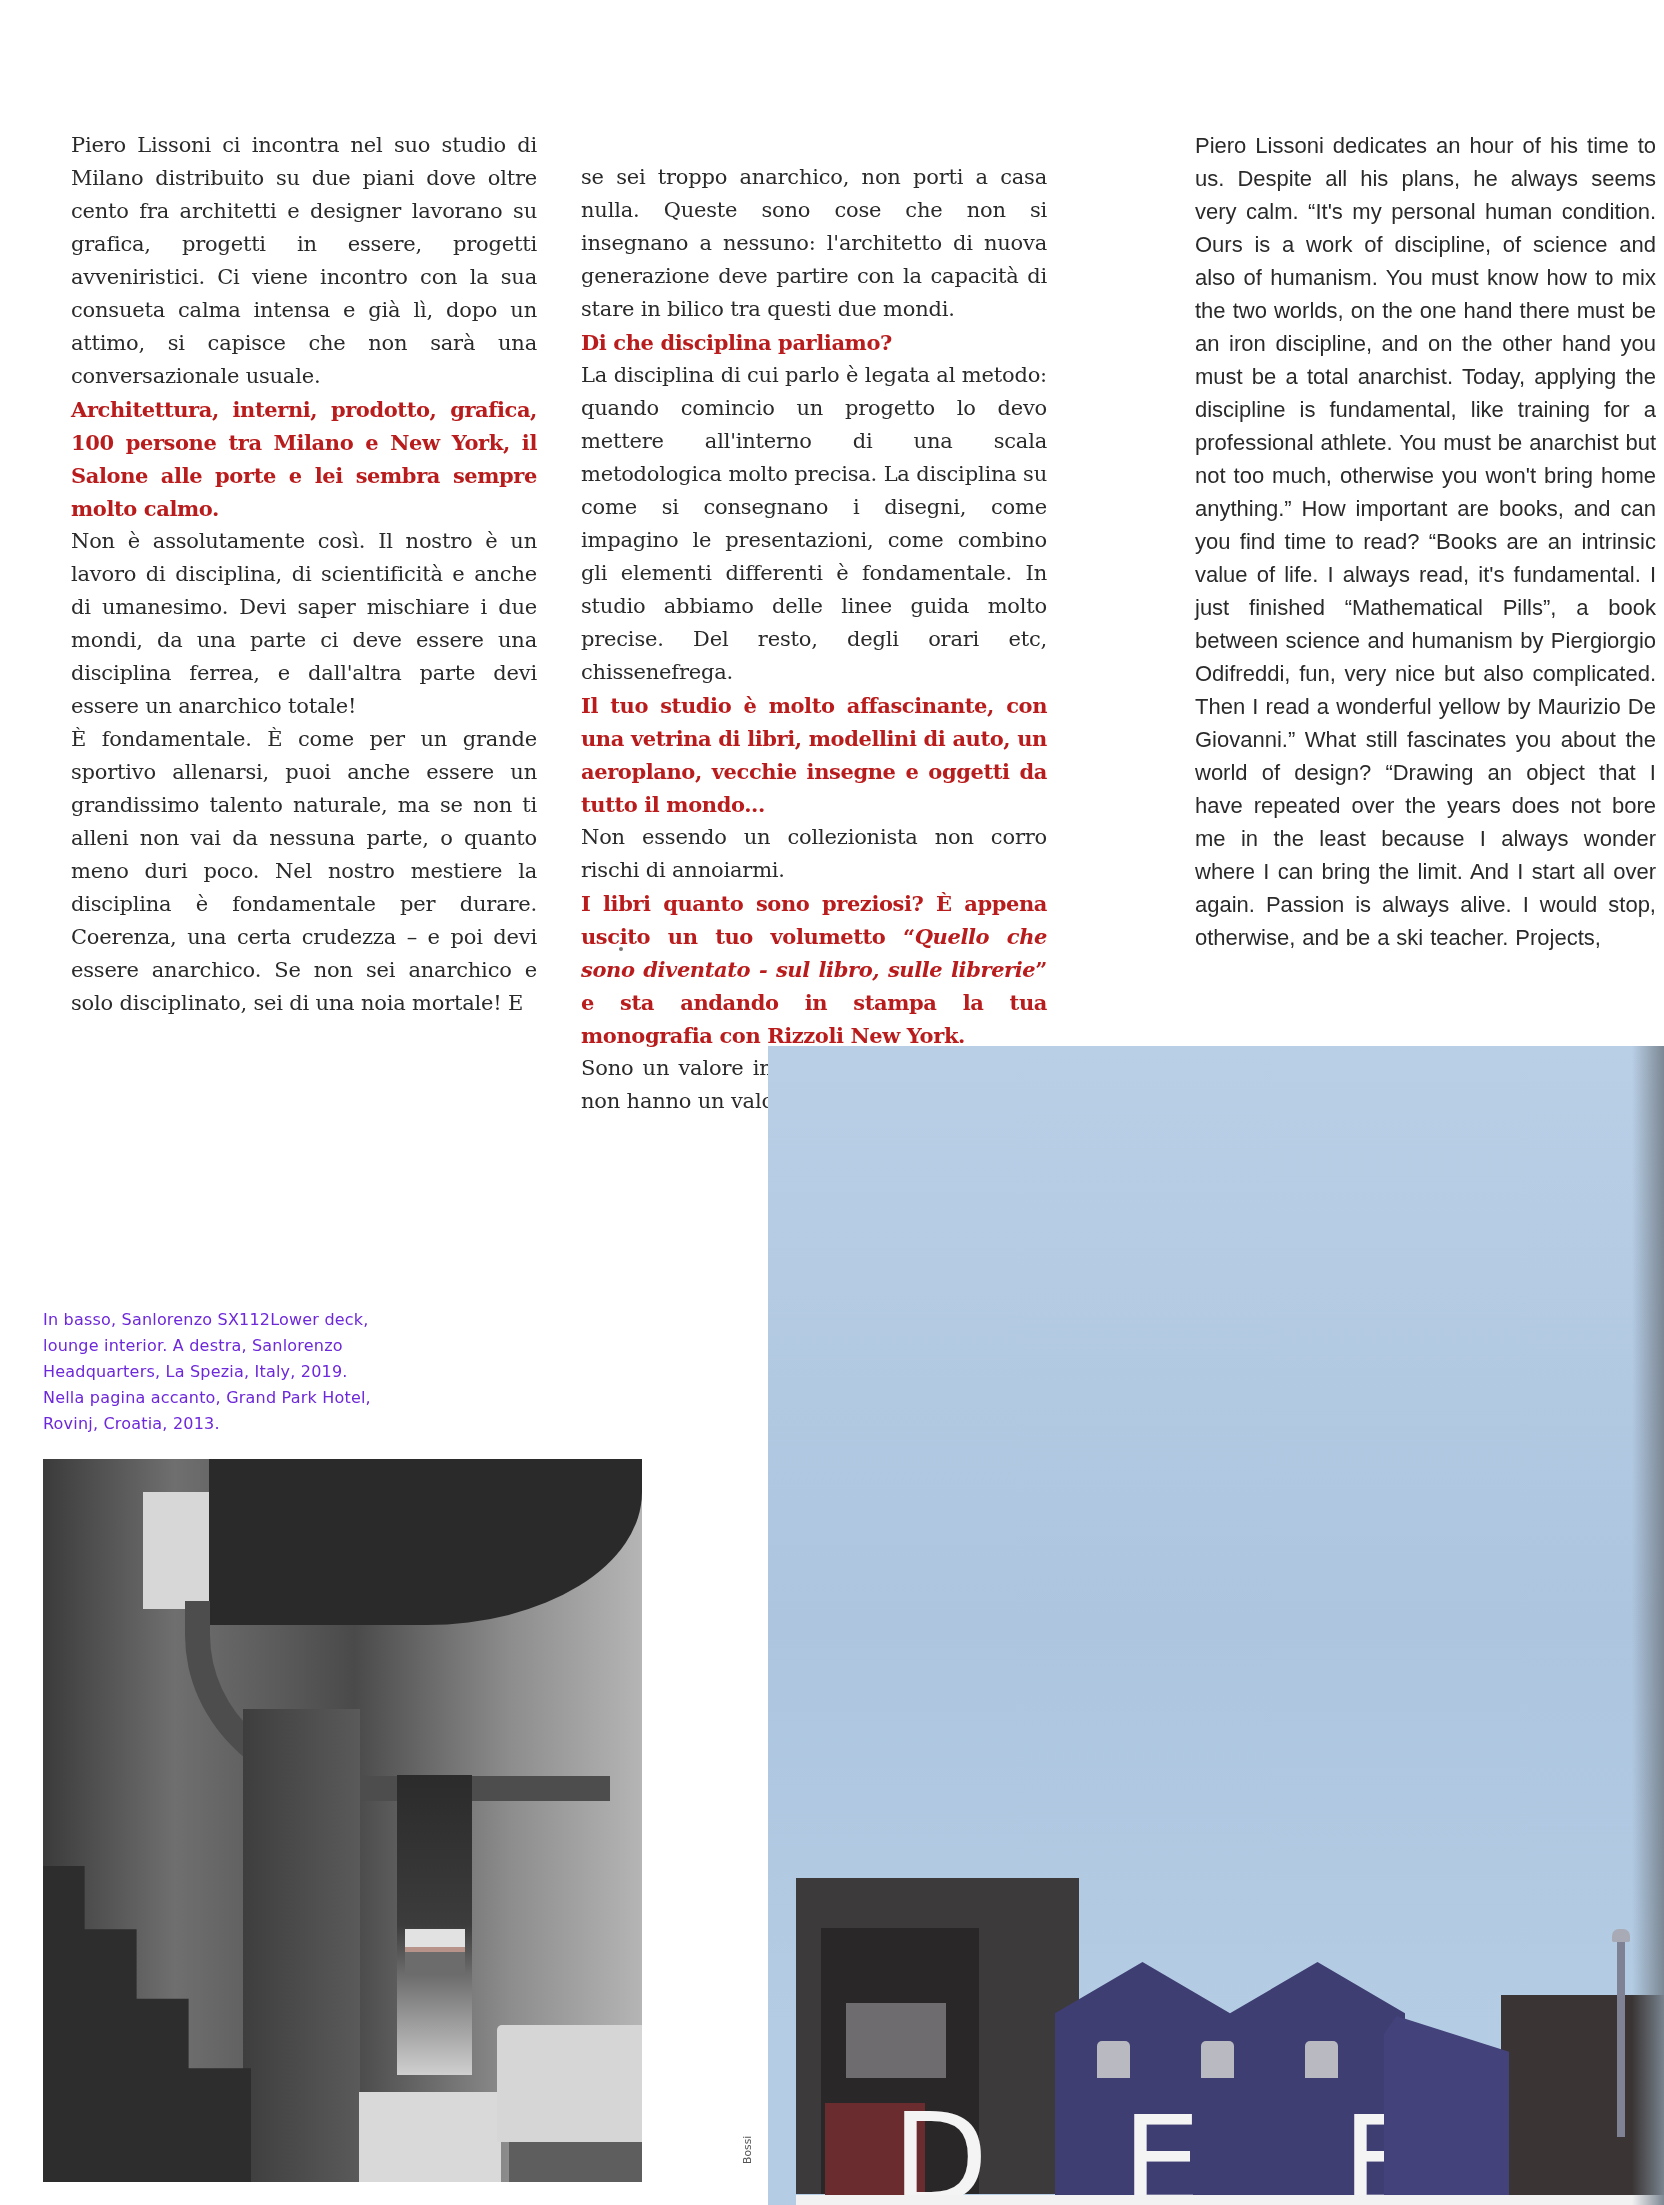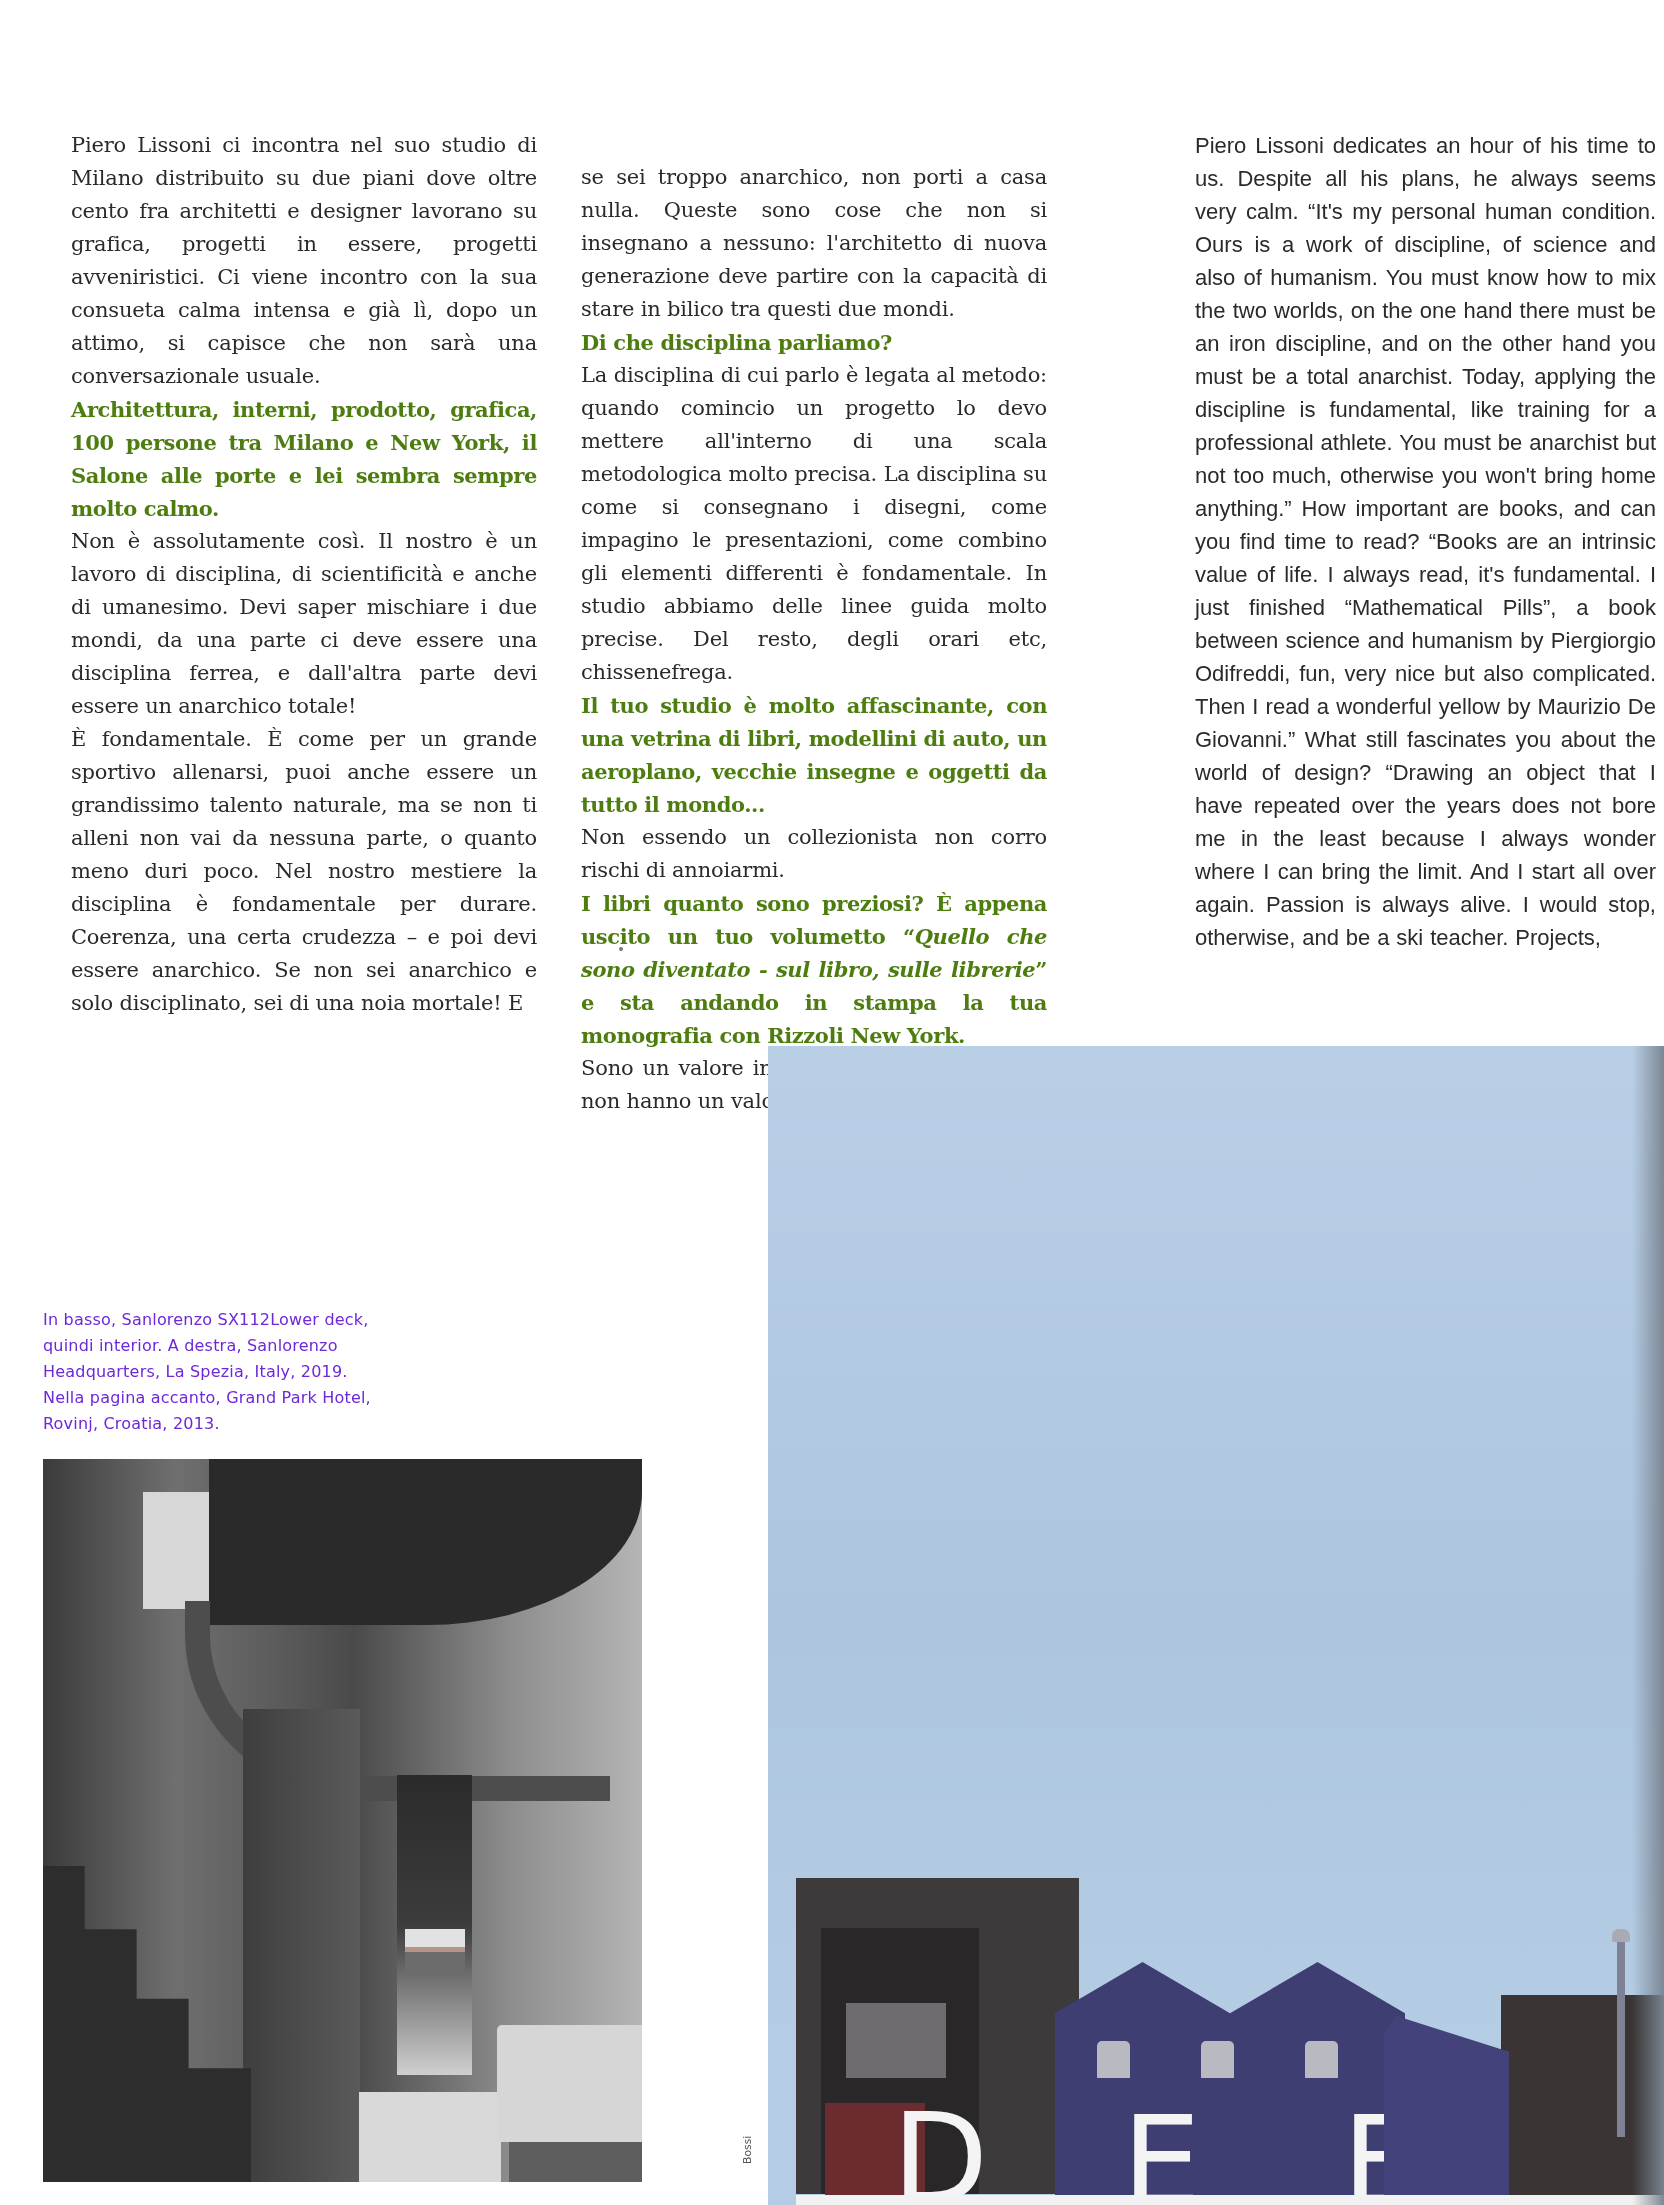--- a/index.html
+++ b/index.html
@@ -9,21 +9,21 @@
       font-family: "DejaVu Serif", serif;
       color: #2a2a2a;
     }
     .col {
       position: absolute; top: 129px; width: 466px;
       font-size: 21px; line-height: 33px;
       text-align: justify;
       letter-spacing: -0.2px;
     }
     .col p { margin: 0; }
-    .col p.q { font-weight: bold; color: #4d7c0f; letter-spacing: -0.4px; }
+    .col p.q { font-weight: bold; color: #b91c1c; letter-spacing: -0.4px; }
     .col-1 { left: 71px; }
     .col-2 { left: 581px; margin-top: 32px; }
     .col-3 { left: 1195px; width: 461px; font-family: Liberation Sans, sans-serif; font-size: 22px; letter-spacing: 0; }
     .col-3 p { word-spacing: 0.8px; }
     em { font-style: italic; }
 
     .caption {
       position: absolute; left: 43px; top: 1307px; width: 391px;
       font-family: "DejaVu Sans", sans-serif; font-size: 16px; line-height: 26px;
       color: #6d28d9; letter-spacing: 0.2px;
@@ -153,21 +153,21 @@
   <p class="q"><span>I libri quanto sono preziosi? È appena uscito un tuo volumetto “</span><em>Quello che sono diventato - sul libro, sulle librerie</em><span>” e sta andando in stampa la tua monografia con Rizzoli New York.</span></p>
   <p>Sono un valore intrinseco della vita, quindi non hanno un valore venale.</p>
 </div>
 
 <div class="col col-3">
   <p>Piero Lissoni dedicates an hour of his time to us. Despite all his plans, he always seems very calm. “It's my personal human condition. Ours is a work of discipline, of science and also of humanism. You must know how to mix the two worlds, on the one hand there must be an iron discipline, and on the other hand you must be a total anarchist. Today, applying the discipline is fundamental, like training for a professional athlete. You must be anarchist but not too much, otherwise you won't bring home anything.” How important are books, and can you find time to read? “Books are an intrinsic value of life. I always read, it's fundamental. I just finished “Mathematical Pills”, a book between science and humanism by Piergiorgio Odifreddi, fun, very nice but also complicated. Then I read a wonderful yellow by Maurizio De Giovanni.” What still fascinates you about the world of design? “Drawing an object that I have repeated over the years does not bore me in the least because I always wonder where I can bring the limit. And I start all over again. Passion is always alive. I would stop, otherwise, and be a ski teacher. Projects,</p>
 </div>
 
 <div class="caption">
   <span>In basso, Sanlorenzo SX112Lower deck,</span>
-  <span>quindi interior. A destra, Sanlorenzo</span>
+  <span>lounge interior. A destra, Sanlorenzo</span>
   <span>Headquarters, La Spezia, Italy, 2019.</span>
   <span>Nella pagina accanto, Grand Park Hotel,</span>
   <span>Rovinj, Croatia, 2013.</span>
 </div>
 
 <div class="photo photo-interior">
   <div class="ceiling-light"></div>
   <div class="ceiling"></div>
   <div class="curve"></div>
   <div class="column"></div>

